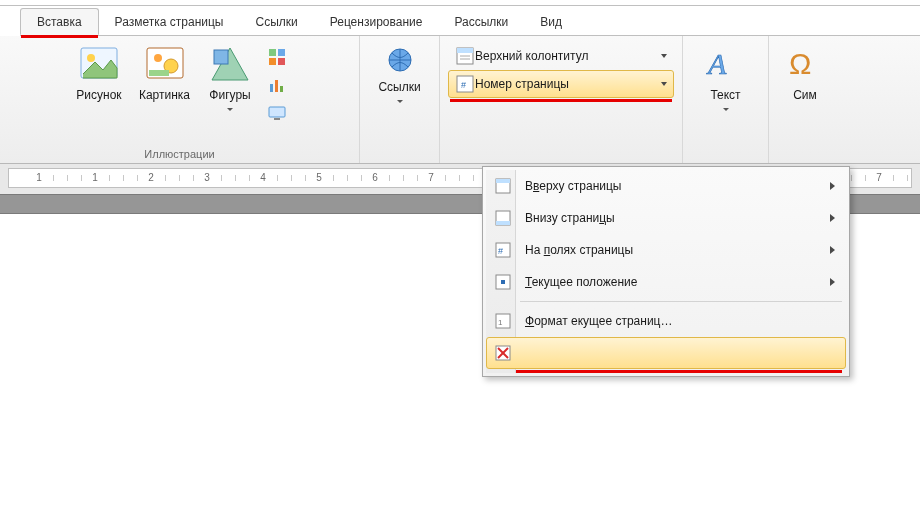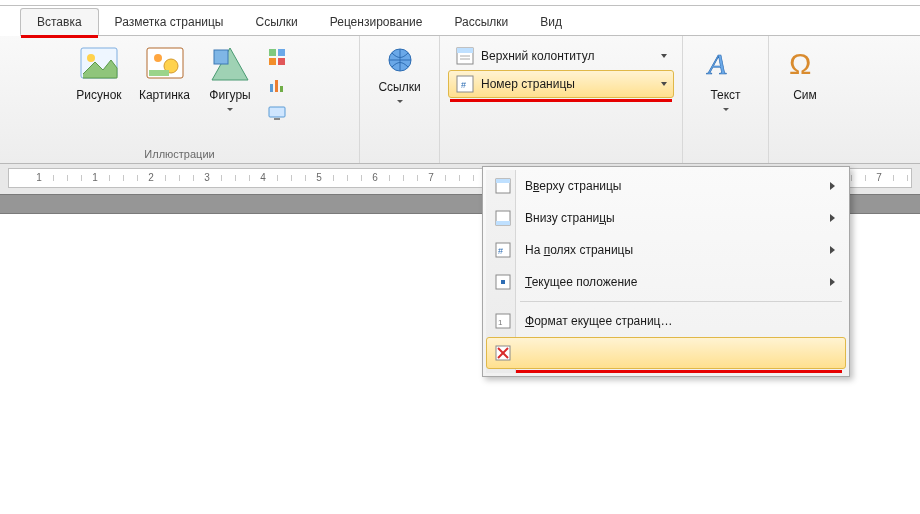--- a/index.html
+++ b/index.html
@@ -95,21 +95,21 @@
   }
   .stack { display: flex; flex-direction: column; gap: 2px; padding-top: 4px; }
   .smallbtn {
     width: 26px; height: 26px;
     display: flex; align-items: center; justify-content: center;
     border-radius: 2px;
   }
   
   .hf-list { display: flex; flex-direction: column; gap: 0; padding: 2px 2px 0 2px; min-width: 230px; }
   .hf-item {
-    display: flex; align-items: center; gap: 6px;
+    display: flex; align-items: center; 
     padding: 3px 6px;
     border: 1px solid transparent;
     border-radius: 3px;
   }
   .hf-item.highlight {
     background: linear-gradient(#fff3d2, #ffe08f);
     border: 1px solid #e0b848;
   }
   .hf-item .tri {
     margin-left: auto;

